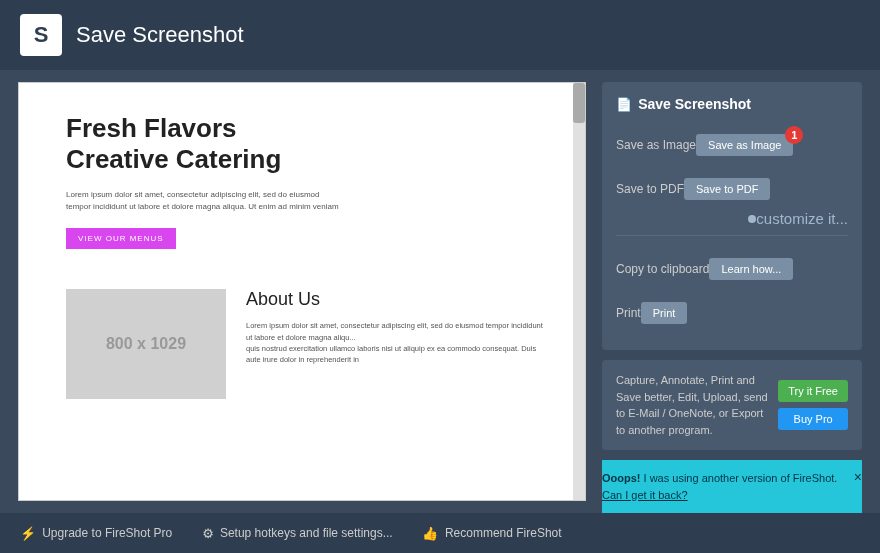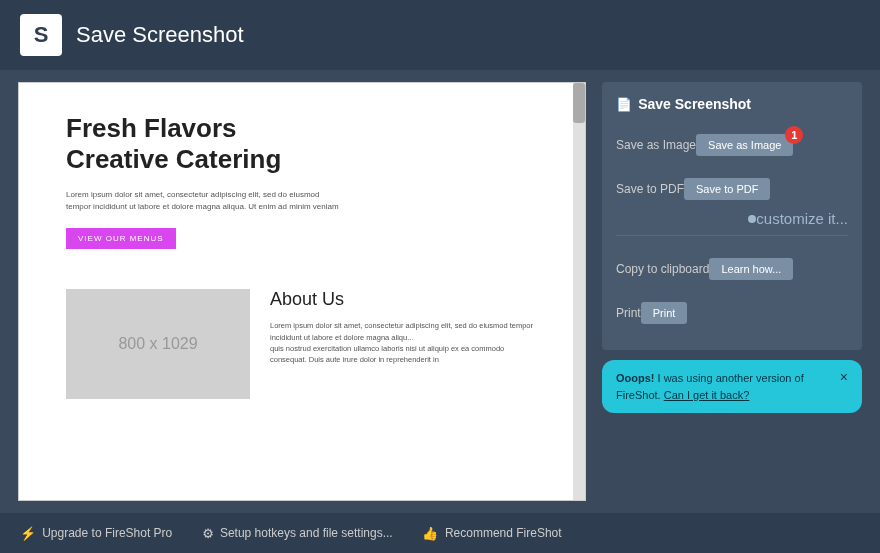--- a/index.html
+++ b/index.html
@@ -106,28 +106,28 @@
       text-transform: uppercase;
       letter-spacing: 1px;
       border: none;
     }
     .preview-about {
       display: flex;
       gap: 20px;
       margin-top: 20px;
     }
     .preview-img-placeholder {
-      width: 184px;
+      width: 160px;
       height: 110px;
       background: #d0d0d0;
       display: flex;
       align-items: center;
       justify-content: center;
       font-size: 16px;
-      font-weight: normal;
+      font-weight: bold;
       color: #999;
       flex-shrink: 0;
     }
     .preview-about-text h2 {
       font-size: 18px;
       font-weight: 400;
       color: #222;
       margin-bottom: 10px;
     }
     .preview-about-text p {
@@ -264,22 +264,22 @@
       border: none;
       border-radius: 3px;
       padding: 5px 10px;
       font-size: 11px;
       cursor: pointer;
       white-space: nowrap;
     }
 
     .notification-box {
       background: #26c6da;
-      border-radius: 12px;
-      padding: 10px 14px;
+      border-radius: 0;
+      padding: 10px 0;
       display: flex;
       align-items: flex-start;
       justify-content: space-between;
       gap: 8px;
     }
     .notification-text {
       font-size: 11px;
       color: #003344;
       line-height: 1.5;
     }
@@ -390,20 +390,27 @@
         <span class="save-row-label">Copy to clipboard</span>
         <button class="save-btn">Learn how...</button>
       </div>
 
       <div class="save-row">
         <span class="save-row-label">Print</span>
         <button class="save-btn">Print</button>
       </div>
     </div>
 
+    <div class="promo-box">
+      <div class="promo-text">Capture, Annotate, Print and Save better, Edit, Upload, send to E-Mail / OneNote, or Export to another program.</div>
+      <div class="promo-buttons">
+        <button class="btn-green">Try it Free</button>
+        <button class="btn-blue">Buy Pro</button>
+      </div>
+    </div>
 
     <div class="notification-box">
       <div class="notification-text">
         <strong>Ooops!</strong>
         <span> I was using another version of FireShot.</span>
         <a href="#">Can I get it back?</a>
       </div>
       <button class="close-notif">×</button>
     </div>
 

